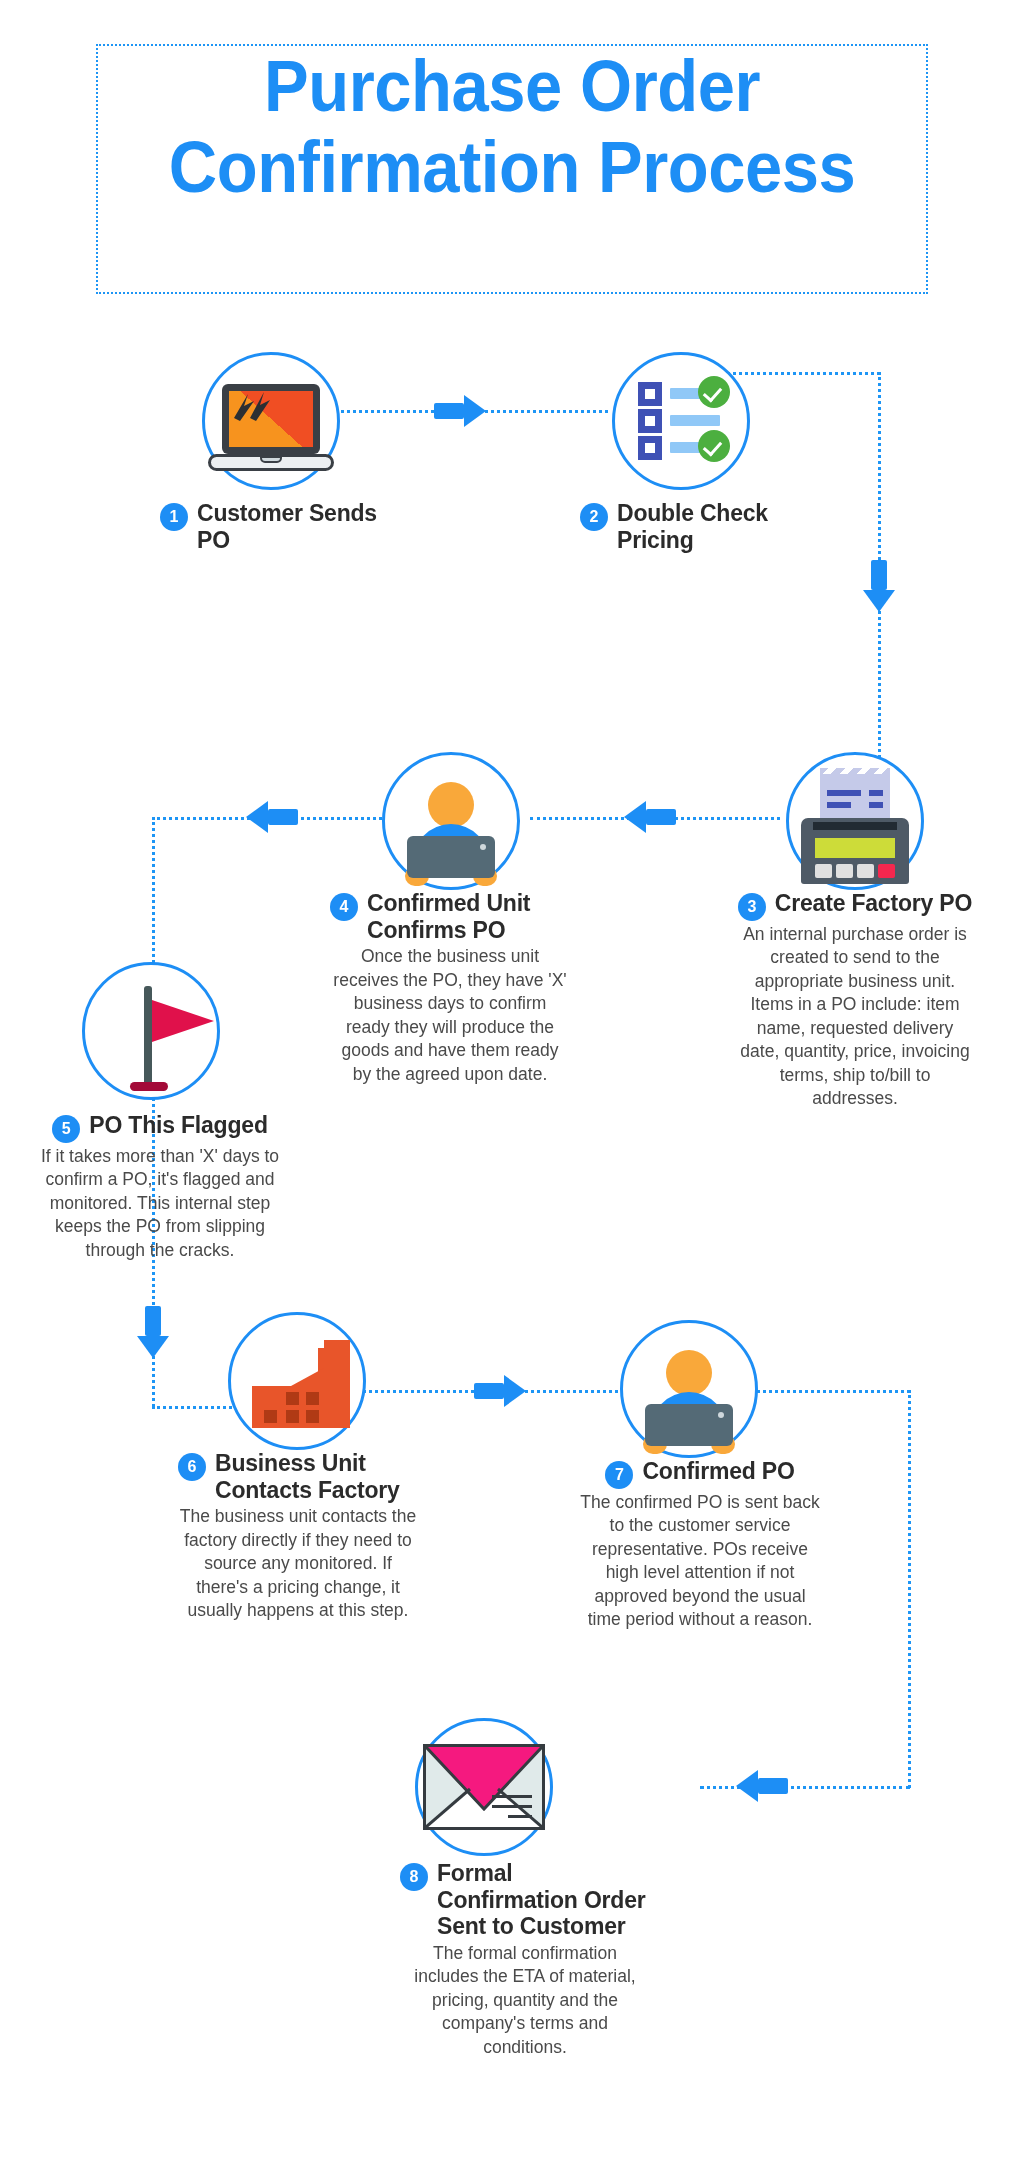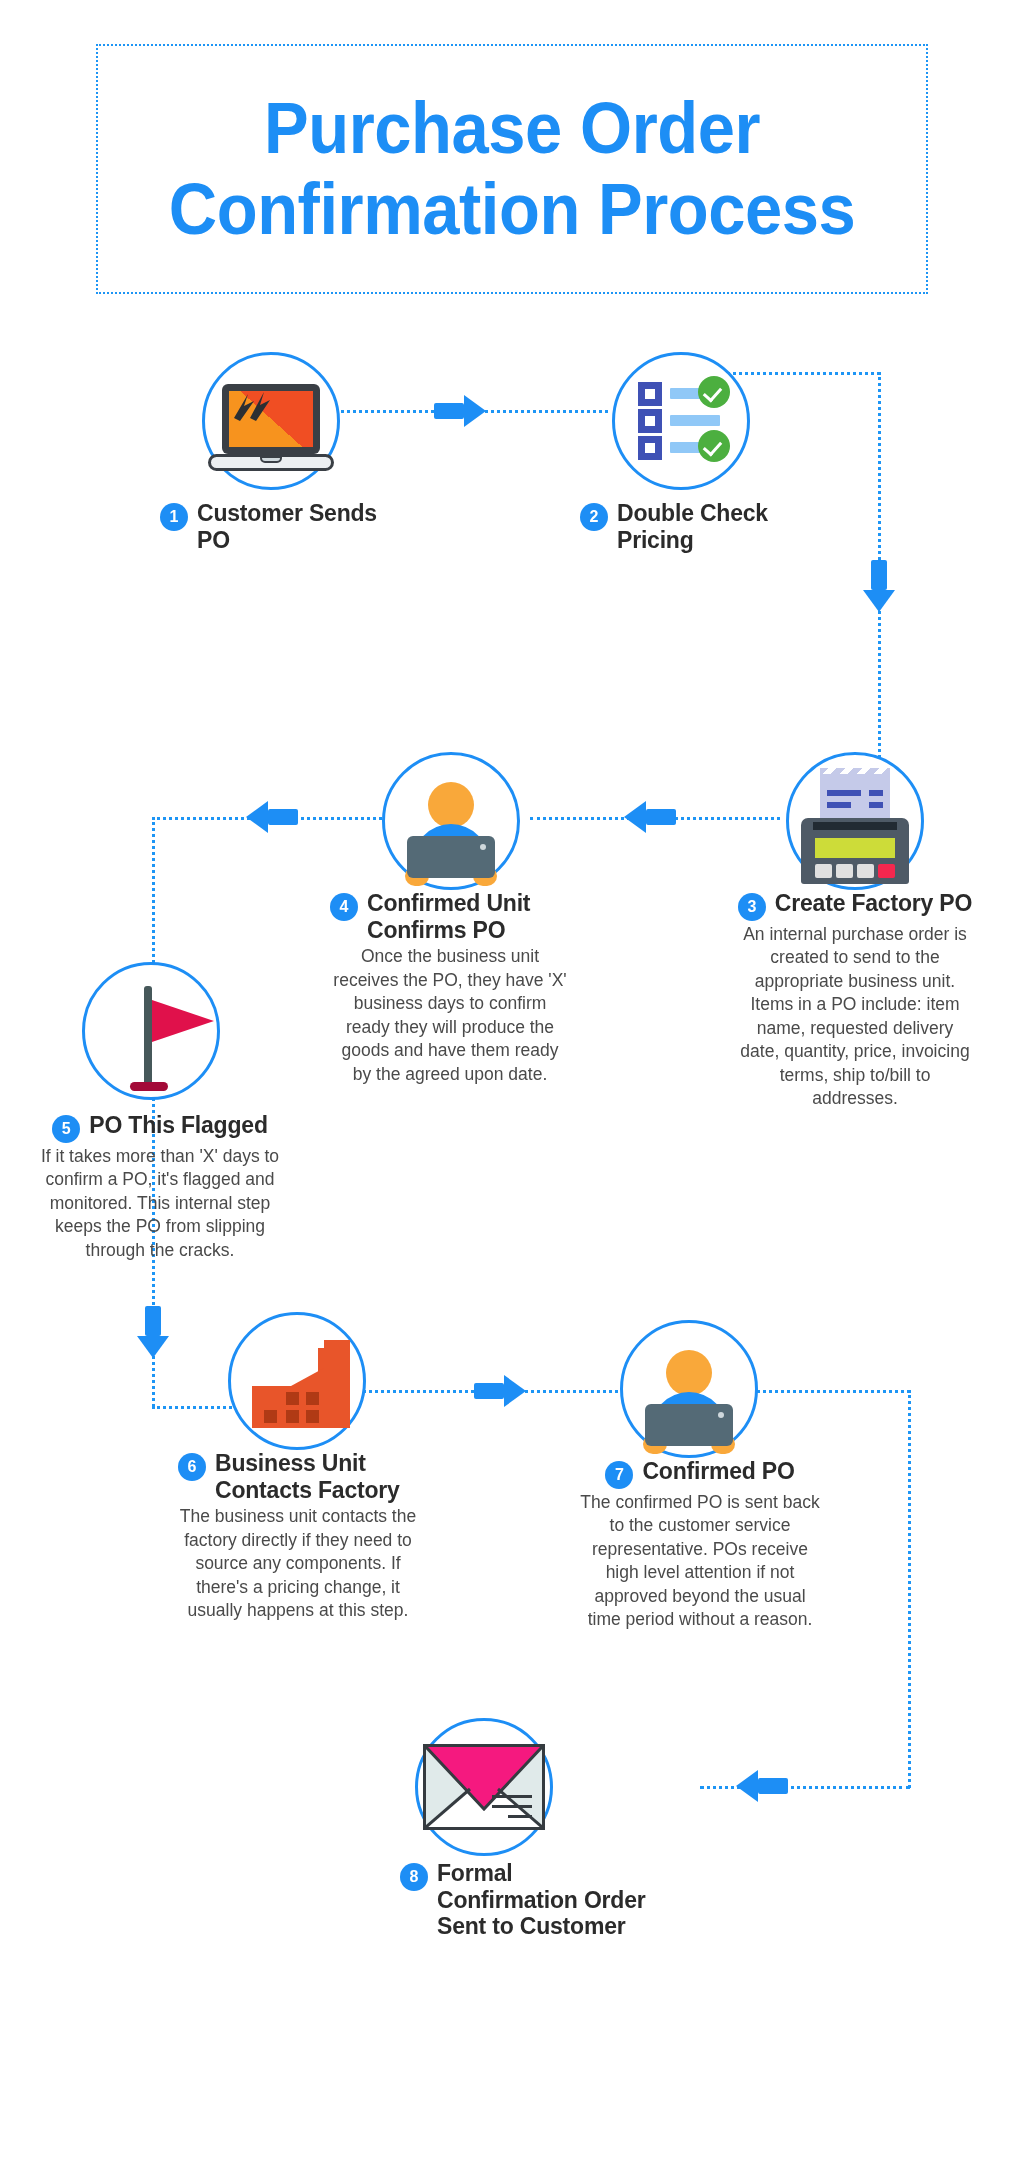--- a/index.html
+++ b/index.html
@@ -2,21 +2,21 @@
 <html><head>
 <meta charset="utf-8">
 <style>
   html,body{margin:0;padding:0;background:#ffffff;}
   body{width:1024px;height:2175px;position:relative;overflow:hidden;
        font-family:"Liberation Sans","DejaVu Sans",sans-serif;color:#3c3c3c;}
 
   
   .title-box{position:absolute;left:96px;top:44px;width:832px;height:250px;
              border:2px dotted #1d95f5;box-sizing:border-box;
-             display:flex;align-items:center;justify-content:center;}
+             display:flex;justify-content:center;}
   .title{font-size:72px;line-height:1.12;font-weight:bold;color:#1d8ef5;
          text-align:center;letter-spacing:-0.5px;
          font-family:"Liberation Sans","DejaVu Sans",sans-serif;
          transform:scaleX(0.93);transform-origin:center;}
 
   
   .dot-h{position:absolute;height:0;border-top:3px dotted #1d95f5;}
   .dot-v{position:absolute;width:0;border-left:3px dotted #1d95f5;}
 
   .arrow{position:absolute;width:0;height:0;}
@@ -250,21 +250,21 @@
   <div class="fc-w" style="left:54px;top:54px;width:13px;height:13px;"></div>
   <div class="fc-w" style="left:12px;top:72px;width:13px;height:13px;"></div>
   <div class="fc-w" style="left:34px;top:72px;width:13px;height:13px;"></div>
   <div class="fc-w" style="left:54px;top:72px;width:13px;height:13px;"></div>
 </div>
 <div class="step" style="left:178px;top:1450px;width:240px;">
   <div class="head">
     <div class="badge">6</div>
     <div class="htxt">Business Unit Contacts Factory</div>
   </div>
-  <div class="body">The business unit contacts the factory directly if they need to source any components. If there's a pricing change, it usually happens at this step.</div>
+  <div class="body">The business unit contacts the factory directly if they need to source any monitored. If there's a pricing change, it usually happens at this step.</div>
 </div>
 
 <div class="circ" style="left:620px;top:1320px;width:138px;height:138px;"></div>
 <div class="ic" style="left:629px;top:1346px;width:120px;height:110px;">
   <div class="ps-head"></div>
   <div class="ps-body"></div>
   <div class="ps-hand" style="left:14px;"></div>
   <div class="ps-hand" style="left:82px;"></div>
   <div class="ps-lap">
       <span class="ps-dot"></span>
@@ -293,13 +293,14 @@
     <div class="ev-ln" style="top:48px;width:40px;"></div>
     <div class="ev-ln" style="top:58px;width:40px;"></div>
     <div class="ev-ln" style="top:68px;width:24px;"></div>
   </div>
 </div>
 <div class="step" style="left:400px;top:1860px;width:250px;">
   <div class="head">
     <div class="badge">8</div>
     <div class="htxt">Formal Confirmation Order Sent to Customer</div>
   </div>
+  <div class="body">The formal confirmation includes the ETA of material, pricing, quantity and the company's terms and conditions.</div>
 </div>
 
 </body></html>

